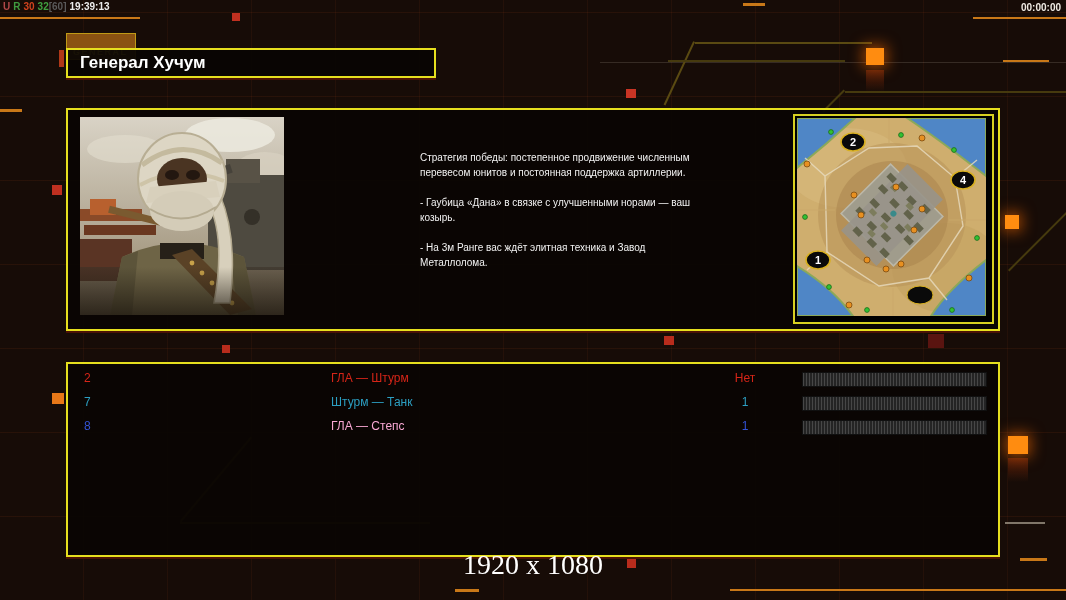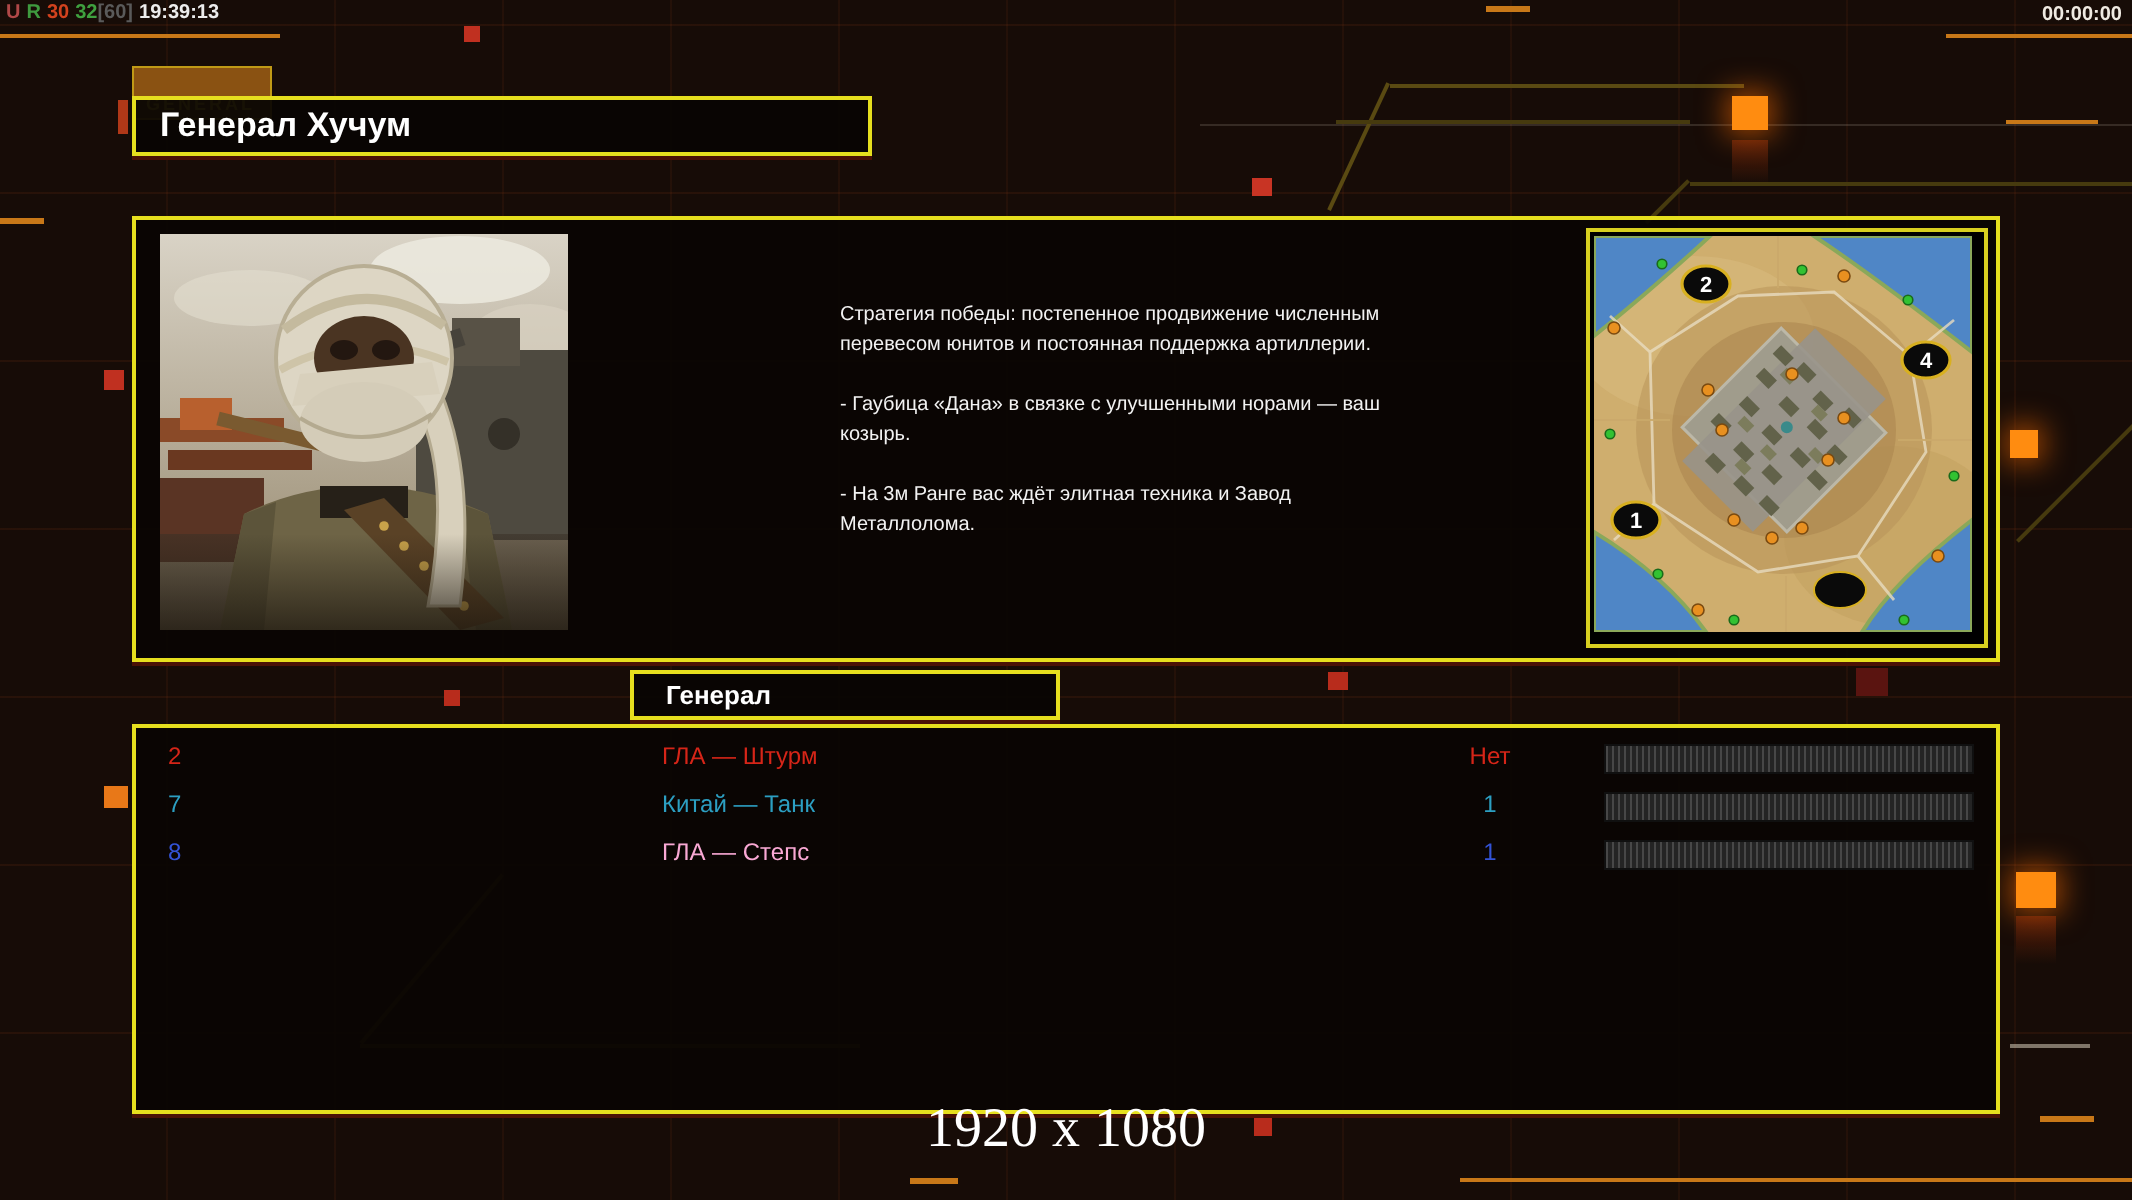--- a/index.html
+++ b/index.html
@@ -263,38 +263,35 @@
             <ellipse cx="166" cy="62" rx="12" ry="9" fill="#0a0a0a" stroke="#d8b020" stroke-width="1.6"></ellipse>
             <text x="166" y="66" text-anchor="middle" font-size="11" font-weight="bold" fill="#fff">4</text>
             <ellipse cx="21" cy="142" rx="12" ry="9" fill="#0a0a0a" stroke="#d8b020" stroke-width="1.6"></ellipse>
             <text x="21" y="146" text-anchor="middle" font-size="11" font-weight="bold" fill="#fff">1</text>
             <ellipse cx="123" cy="177" rx="13" ry="9" fill="#0a0a0a" stroke="#d8b020" stroke-width="1"></ellipse>
           </g>
       </svg>
     </div>
   </div>
 
-  <div id="hdr-general" class="hdr-box">
-    <span>Генерал</span>
-  </div>
 
   <div id="bottom-panel" class="panel">
     <div id="player-rows">
   <div class="player-row">
     <span class="cell nick" style="color: rgb(214, 37, 24);">2</span>
     <span class="cell gen" style="color: rgb(214, 37, 24);">ГЛА — Штурм</span>
     <span class="cell team" style="color: rgb(214, 37, 24);">Нет</span>
     <div class="progress-bar">
       <div class="progress-fill" style="width: 0%;"></div>
     </div>
   </div>
 
   <div class="player-row">
     <span class="cell nick" style="color: rgb(44, 159, 194);">7</span>
-    <span class="cell gen" style="color: rgb(44, 159, 194);">Китай — Танк</span>
+    <span class="cell gen" style="color: rgb(44, 159, 194);">Штурм — Танк</span>
     <span class="cell team" style="color: rgb(44, 159, 194);">1</span>
     <div class="progress-bar">
       <div class="progress-fill" style="width: 0%;"></div>
     </div>
   </div>
 
   <div class="player-row">
     <span class="cell nick" style="color: rgb(51, 83, 214);">8</span>
     <span class="cell gen" style="color: #f9a8d4;">ГЛА — Степс</span>
     <span class="cell team" style="color: rgb(51, 83, 214);">1</span>

